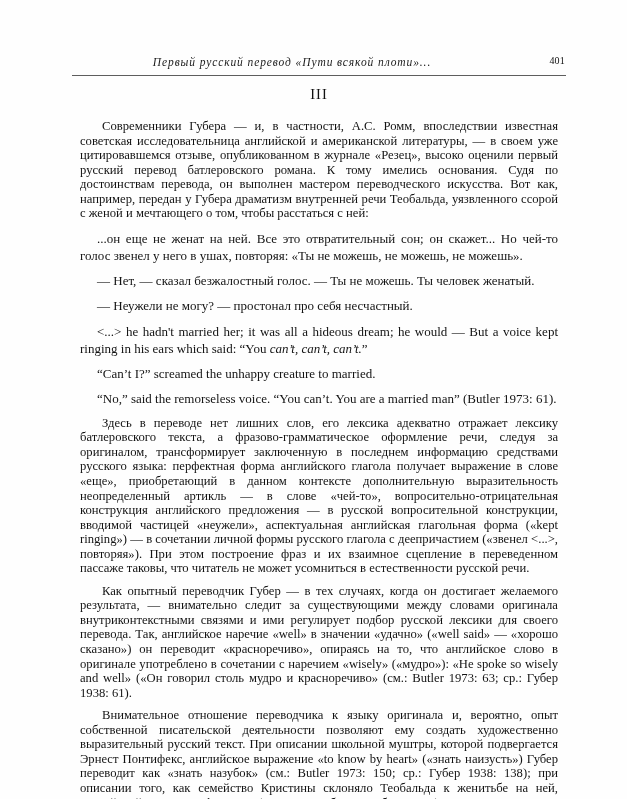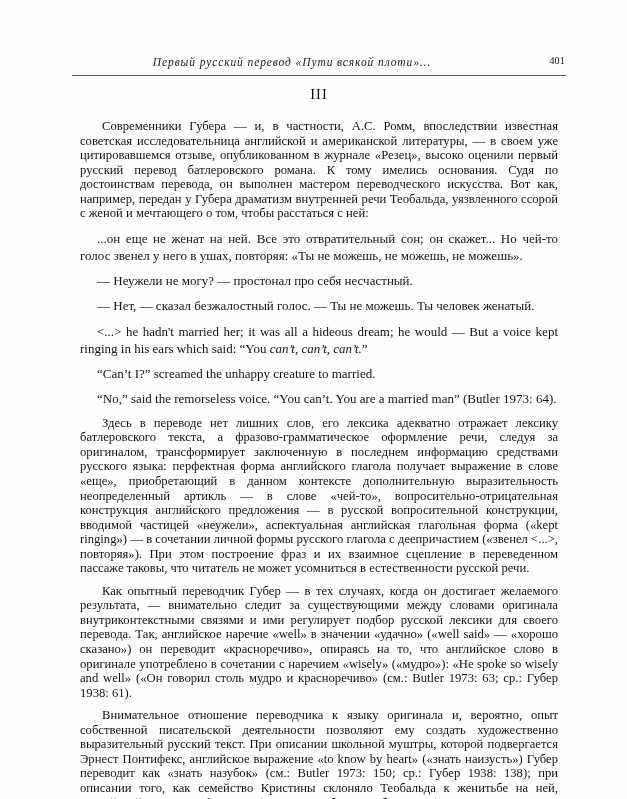--- a/index.html
+++ b/index.html
@@ -132,28 +132,28 @@
   <div class="section-number">III</div>
 
   <div class="column">
 
     <div class="body-block">
       <p>Современники Губера — и, в частности, А.С. Ромм, впоследствии известная советская исследовательница английской и американской литературы, — в своем уже цитировавшемся отзыве, опубликованном в журнале «Резец», высоко оценили первый русский перевод батлеровского романа. К тому имелись основания. Судя по достоинствам перевода, он выполнен мастером переводческого искусства. Вот как, например, передан у Губера драматизм внутренней речи Теобальда, уязвленного ссорой с женой и мечтающего о том, чтобы расстаться с ней:</p>
     </div>
 
     <div class="quote quote-ru">
       <p class="hang">...он еще не женат на ней. Все это отвратительный сон; он скажет... Но чей-то голос звенел у него в ушах, повторяя: «Ты не можешь, не можешь, не можешь».</p>
+      <p class="hang">— Нет, — сказал безжалостный голос. — Ты не можешь. Ты человек женатый.</p>
       <p class="hang">— Неужели не могу? — простонал про себя несчастный.</p>
-      <p class="hang">— Нет, — сказал безжалостный голос. — Ты не можешь. Ты человек женатый.</p>
     </div>
 
     <div class="quote quote-en">
       <p class="hang"><span>&lt;...&gt; he hadn't married her; it was all a hideous dream; he would — But a voice kept ringing in his ears which said: “You </span><i>can’t, can’t, can’t.</i><span>”</span></p>
       <p class="hang">“Can’t I?” screamed the unhappy creature to married.</p>
-      <p class="hang">“No,” said the remorseless voice. “You can’t. You are a married man” (Butler 1973: 64).</p>
+      <p class="hang">“No,” said the remorseless voice. “You can’t. You are a married man” (Butler 1973: 61).</p>
     </div>
 
     <div class="body-block after-quote">
       <p>Здесь в переводе нет лишних слов, его лексика адекватно отражает лексику батлеровского текста, а фразово-грамматическое оформление речи, следуя за оригиналом, трансформирует заключенную в последнем информацию средствами русского языка: перфектная форма английского глагола получает выражение в слове «еще», приобретающий в данном контексте дополнительную выразительность неопределенный артикль — в слове «чей-то», вопросительно-отрицательная конструкция английского предложения — в русской вопросительной конструкции, вводимой частицей «неужели», аспектуальная английская глагольная форма («kept ringing») — в сочетании личной формы русского глагола с деепричастием («звенел &lt;...&gt;, повторяя»). При этом построение фраз и их взаимное сцепление в переведенном пассаже таковы, что читатель не может усомниться в естественности русской речи.</p>
       <p>Как опытный переводчик Губер — в тех случаях, когда он достигает желаемого результата, — внимательно следит за существующими между словами оригинала внутриконтекстными связями и ими регулирует подбор русской лексики для своего перевода. Так, английское наречие «well» в значении «удачно» («well said» — «хорошо сказано») он переводит «красноречиво», опираясь на то, что английское слово в оригинале употреблено в сочетании с наречием «wisely» («мудро»): «He spoke so wisely and well» («Он говорил столь мудро и красноречиво» (см.: Butler 1973: 63; ср.: Губер 1938: 61).</p>
       <p>Внимательное отношение переводчика к языку оригинала и, вероятно, опыт собственной писательской деятельности позволяют ему создать художественно выразительный русский текст. При описании школьной муштры, которой подвергается Эрнест Понтифекс, английское выражение «to know by heart» («знать наизусть») Губер переводит как «знать назубок» (см.: Butler 1973: 150; ср.: Губер 1938: 138); при описании того, как семейство Кристины склоняло Теобальда к женитьбе на ней, английский глагол «to humour» («потакать, ублажать, баловать») — как «умасливать» (см.: Butler 1973: 81; ср.: Губер 1938: 76); при рассказе о скандальной, с точки зрения Теобальда и Кристины, беременности их служанки выражение «it was discovered» («обнаружилось») — как «вышло наружу» (см.: Butler 1973: 208; ср.: Губер 1938: 190); при упоминании о том, что фотография Эрнеста, на долгое время убранная оттуда, где она обычно находилась в доме его родителей, снова появилась там, выражение «the photograph had found its way back again» — как «фотография очутилась на старом месте» (см.: Butler 1973: 441; ср.: Губер 1938: 397), и т. п.</p>
     </div>
 
   </div>
 

